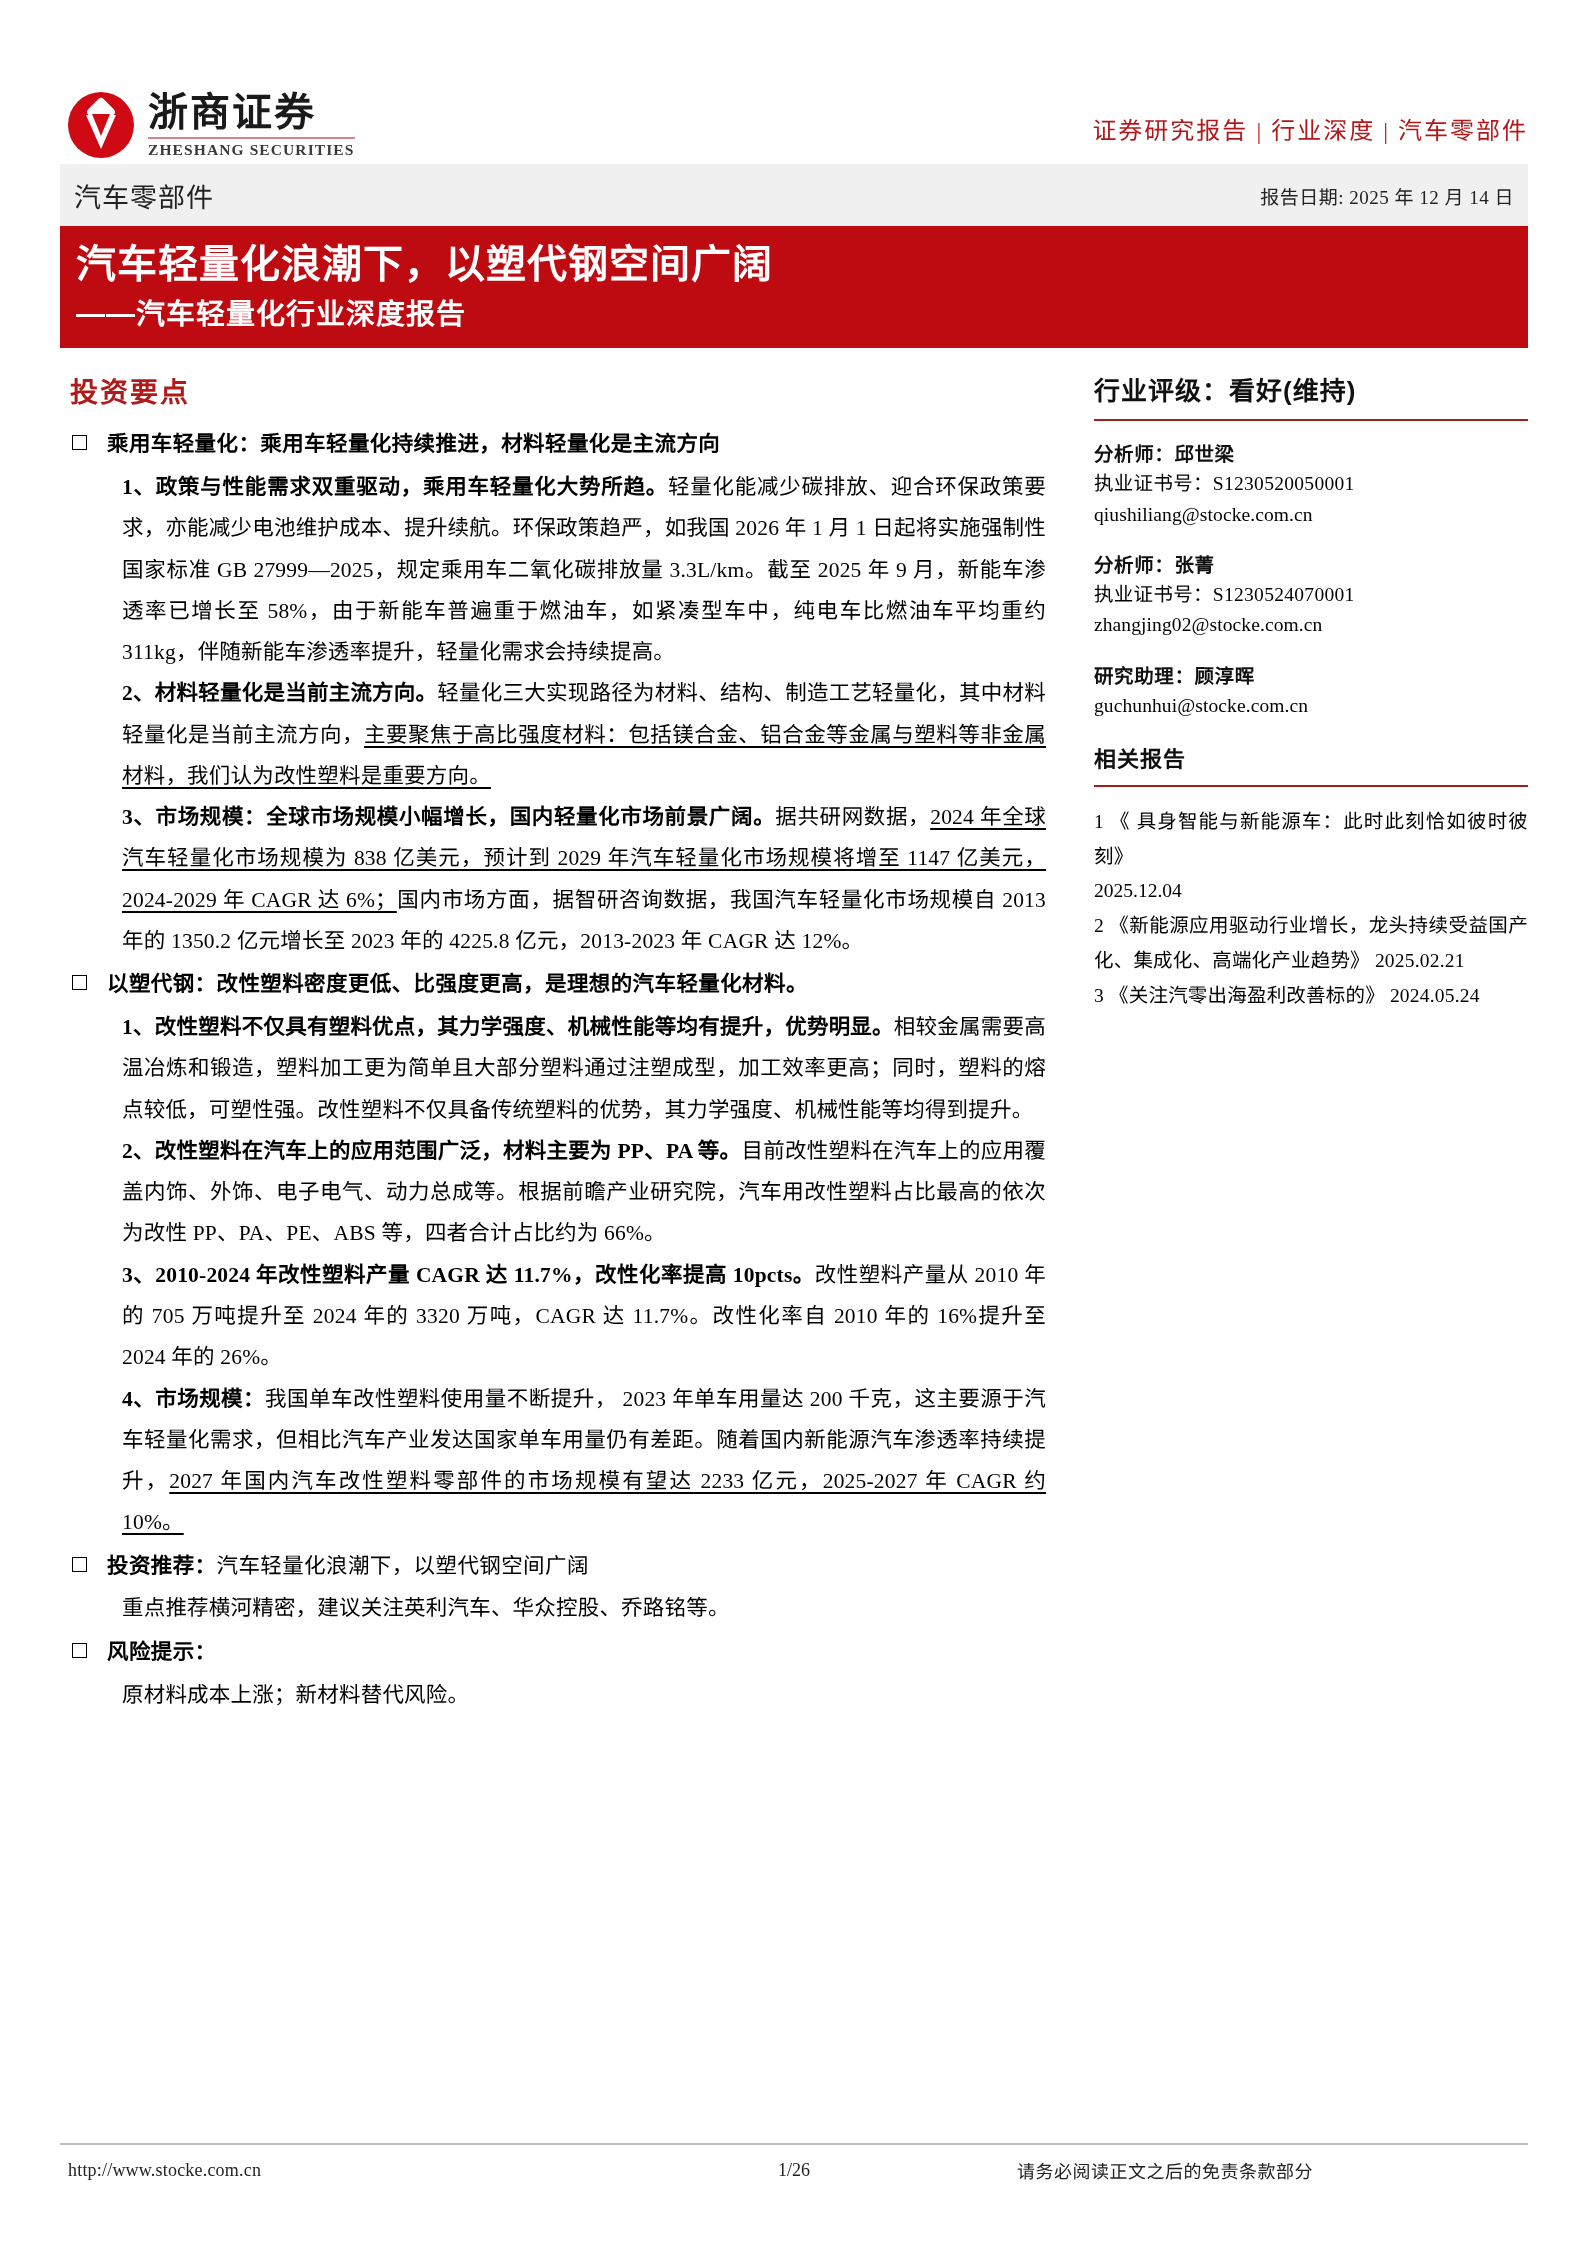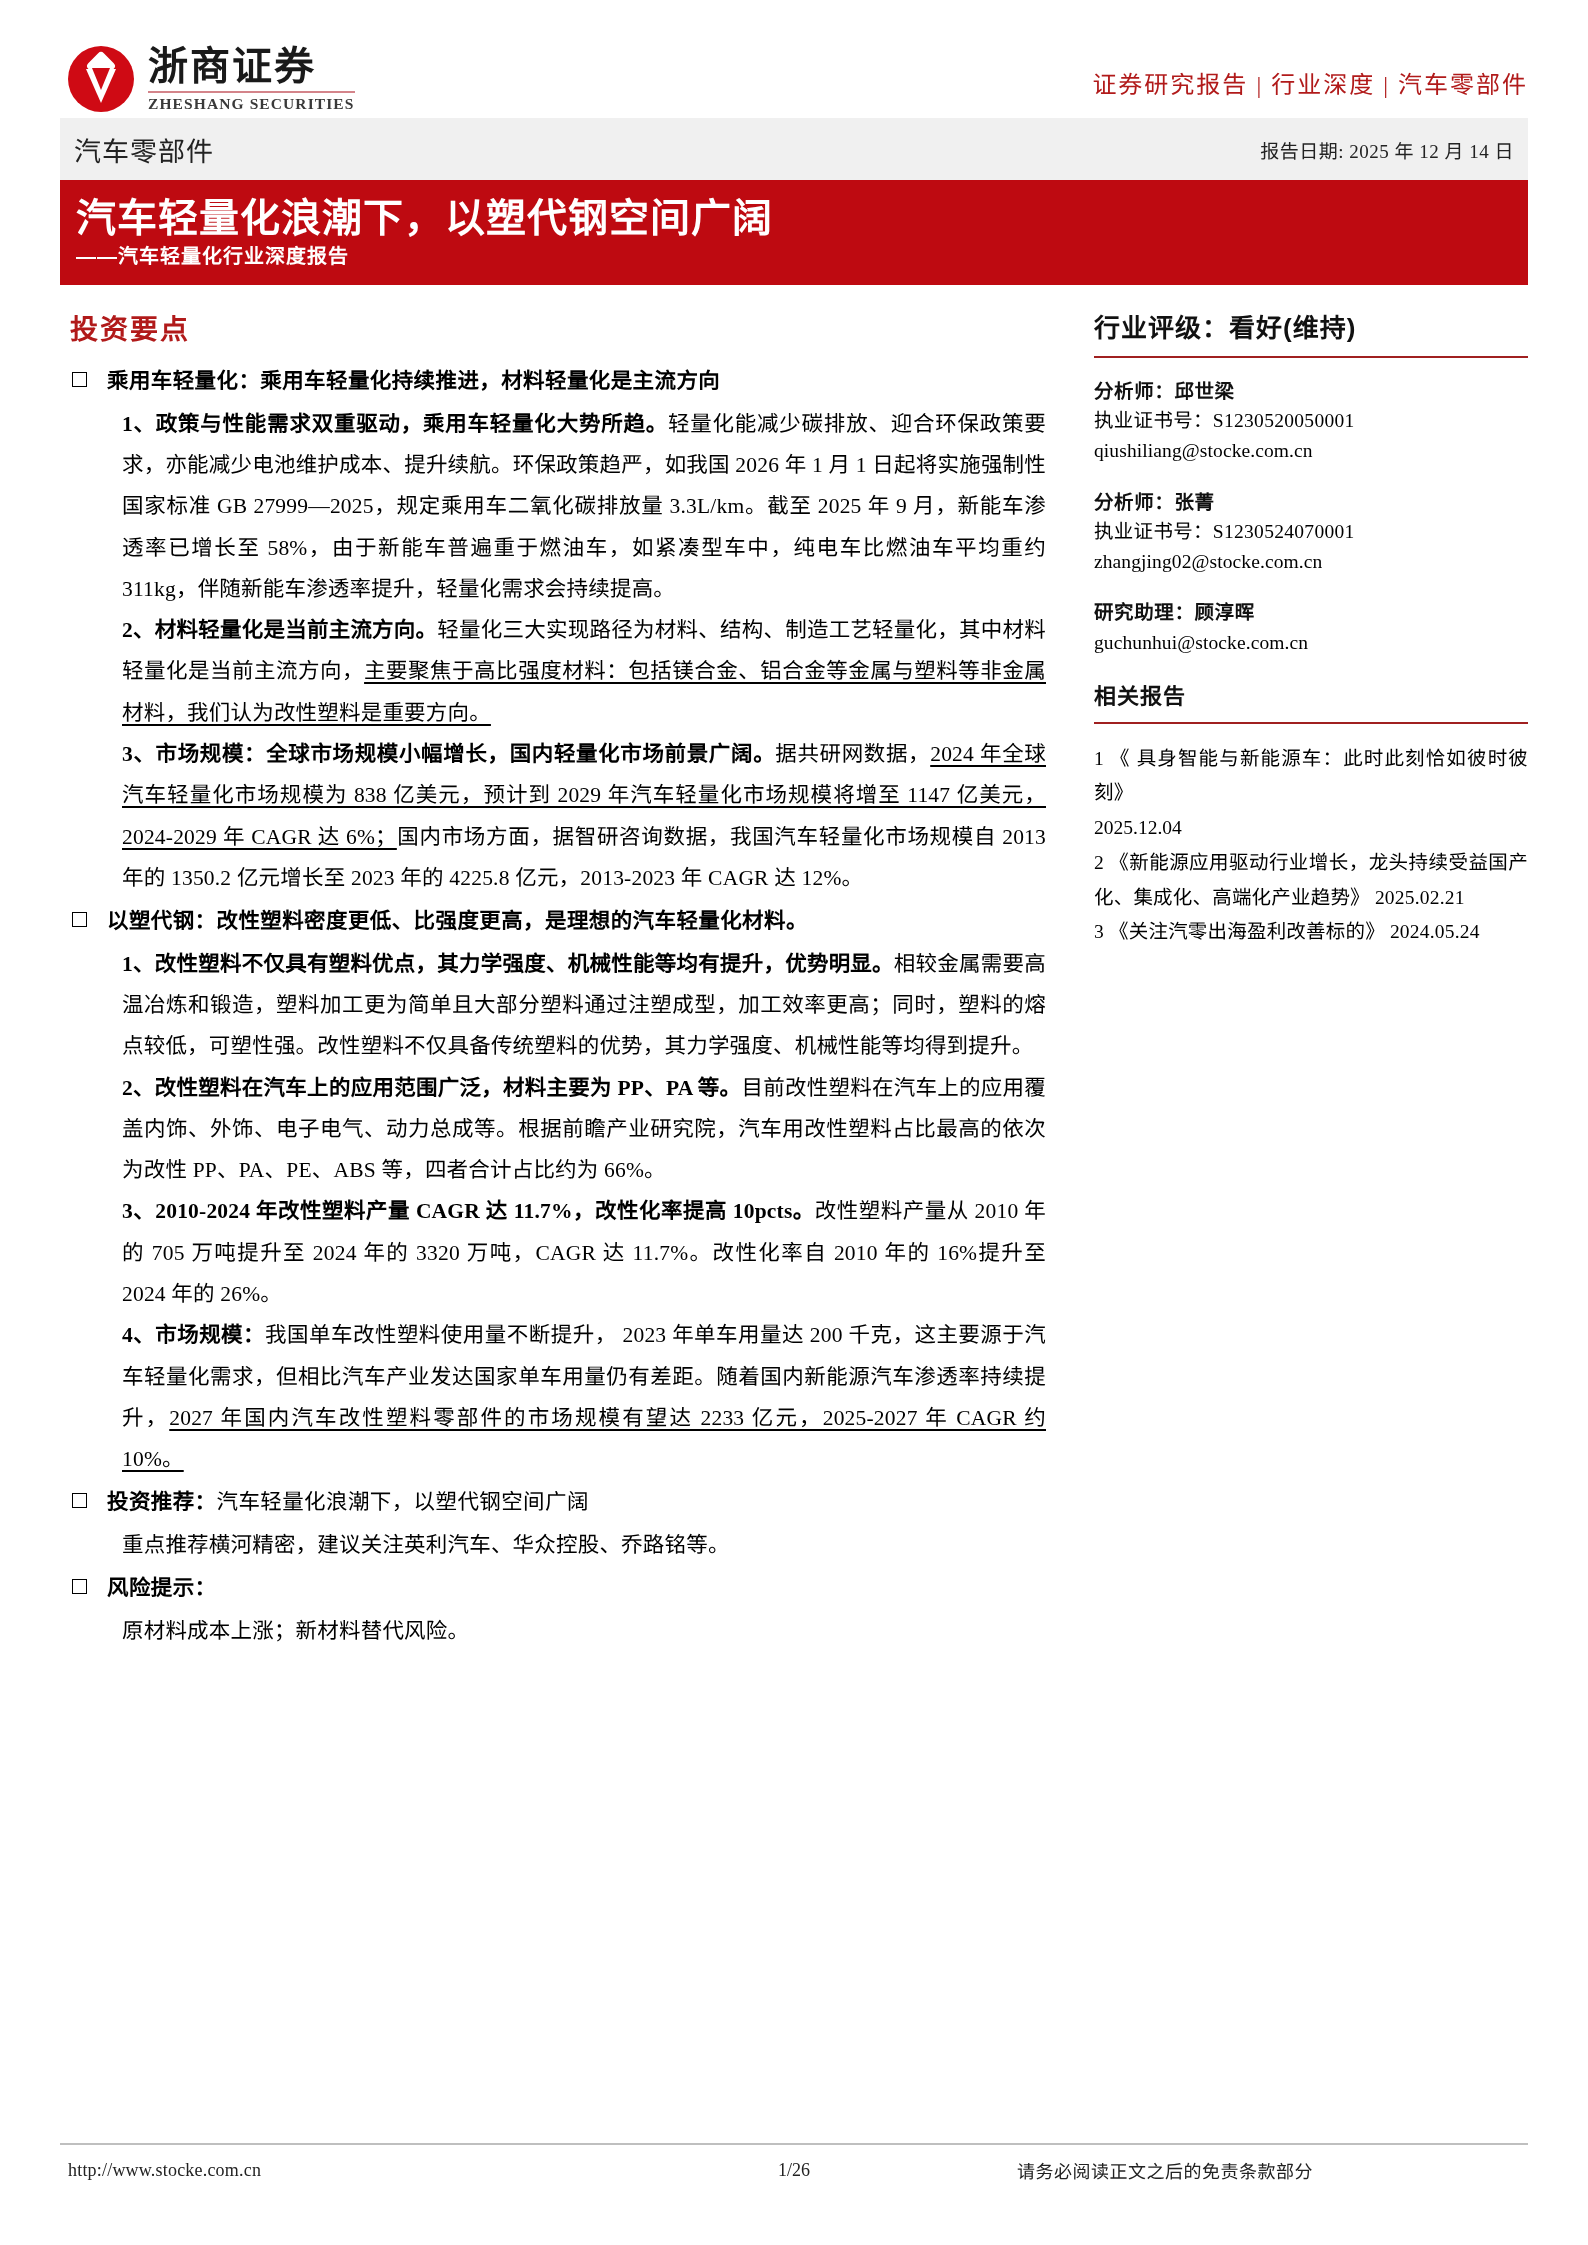--- a/index.html
+++ b/index.html
@@ -23,20 +23,21 @@
   }
 
   
   .masthead {
     position: relative;
     height: 118px;
     display: flex;
     align-items: flex-end;
     justify-content: space-between;
     padding-bottom: 6px;
+    margin-top: 46px;
   }
   .logo-block {
     display: flex;
     align-items: center;
     gap: 14px;
     padding-left: 8px;
   }
   .logo-mark {
     width: 66px;
     height: 66px;
@@ -136,23 +137,24 @@
   }
   .title-main {
     font-family: "Liberation Sans", "DejaVu Sans", sans-serif;
     font-size: 40px;
     font-weight: bold;
     letter-spacing: 1px;
     line-height: 1.3;
   }
   .title-sub {
     font-family: "Liberation Sans", "DejaVu Sans", sans-serif;
-    font-size: 20px;
+    font-size: 29px;
     font-weight: bold;
     letter-spacing: 1px;
+    margin-top: 6px;
     line-height: 1.25;
   }
 
   
   .columns {
     display: flex;
     margin-top: 22px;
     align-items: flex-start;
   }
   .col-left {

